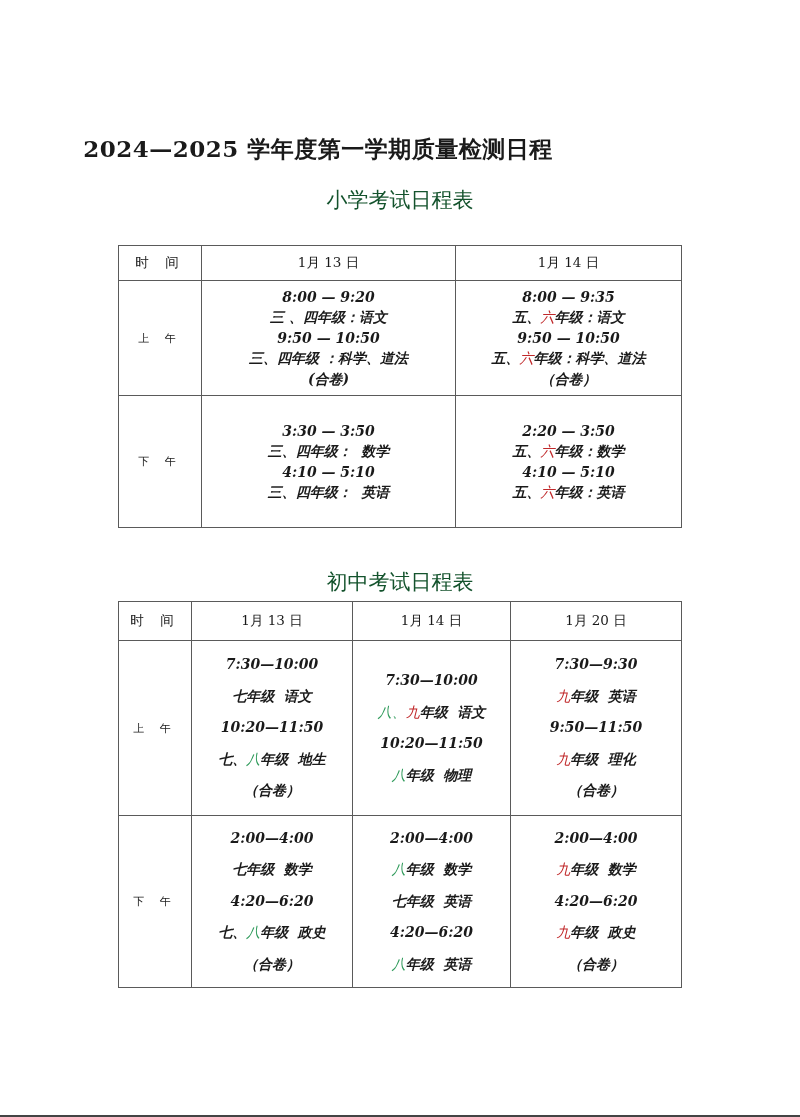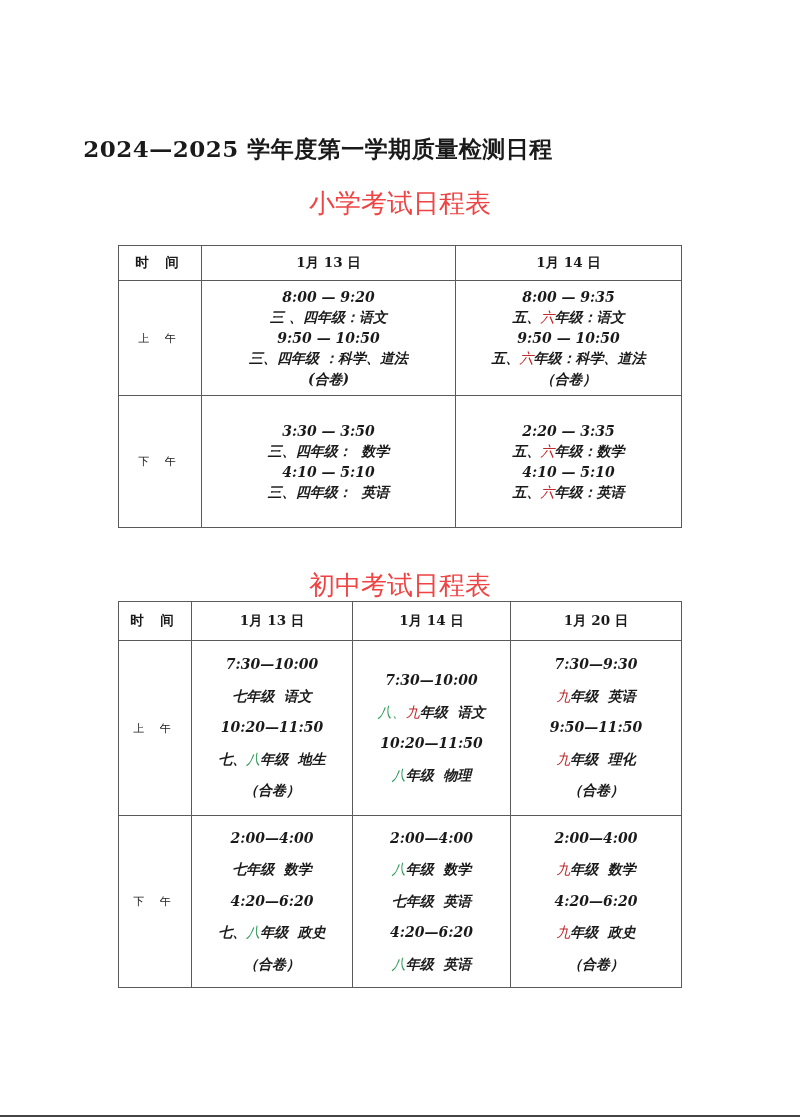--- a/index.html
+++ b/index.html
@@ -6,32 +6,32 @@
     body {
       width: 800px; height: 1117px; background: #ffffff; position: relative; overflow: hidden;
       font-family: "DejaVu Serif", "Liberation Serif", serif; color: #1a1a1a;
     }
     .main-title {
       position: absolute; left: 0; width: 636px; top: 134px; text-align: center;
       font-size: 23px; font-weight: bold; letter-spacing: 0.5px;
     }
     .sub-title {
       position: absolute; left: 0; width: 800px; text-align: center;
-      font-size: 26px; color: #ef4444; font-family: "DejaVu Sans", sans-serif;
+      font-size: 21px; color: #14532d; font-family: "DejaVu Sans", sans-serif;
     }
     .sub1 { top: 186px; }
     .sub2 { top: 550px; margin-top: 18px; }
     table.sched {
       position: absolute; border-collapse: collapse; table-layout: fixed;
       font-size: 14px; font-weight: bold;
     }
     table.sched td, table.sched th {
       border: 1.5px solid #5a5a5a; text-align: center; vertical-align: middle; padding: 0;
     }
-    table.sched th { font-weight: bold; font-size: 13.5px; margin-left: 8px; }
+    table.sched th { font-weight: normal; font-size: 13.5px; margin-left: 8px; }
     .t1 { left: 118px; top: 245px; width: 563px; }
     .t2 { left: 118px; top: 601px; width: 563px; }
     .period { font-weight: normal; font-family: "DejaVu Sans", sans-serif; font-size: 11px; letter-spacing: 6px; }
     .hdr-time { font-family: "DejaVu Sans", sans-serif; letter-spacing: 6px; }
     .t1 .line { line-height: 20.5px; }
     .t2 .line { line-height: 31.5px; text-align: center; }
     .line { white-space: pre; font-style: italic; }
     .g { color: #2e9a5a; font-weight: normal; }
     .r { color: #c0282a; font-weight: normal; }
     .bottom-rule { position: absolute; left: 0; bottom: 0; width: 800px; height: 2px; background: #444; }
@@ -74,21 +74,21 @@
   </tr>
   <tr style="height:132px">
     <td class="period">下 午</td>
     <td>
           <div class="line"><span>3:30 — 3:50</span></div>
           <div class="line"><span>三、四年级：  数学</span></div>
           <div class="line"><span>4:10 — 5:10</span></div>
           <div class="line"><span>三、四年级：  英语</span></div>
         </td>
     <td>
-          <div class="line"><span>2:20 — 3:35</span></div>
+          <div class="line"><span>2:20 — 3:50</span></div>
           <div class="line"><span>五、</span><span class="r">六</span><span>年级：数学</span></div>
           <div class="line"><span>4:10 — 5:10</span></div>
           <div class="line"><span>五、</span><span class="r">六</span><span>年级：英语</span></div>
         </td>
   </tr>
 </tbody>
   </table>
 
 <div class="sub-title sub2">初中考试日程表</div>
 

